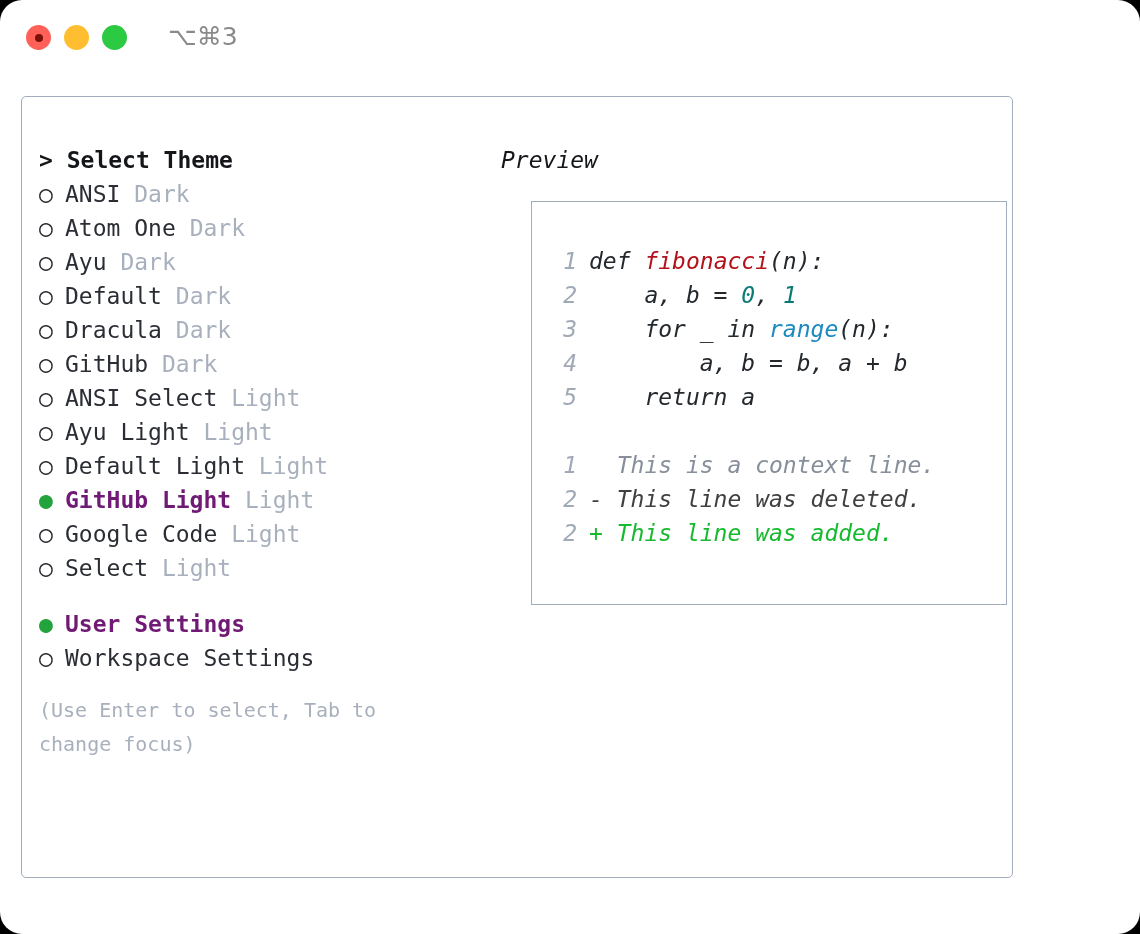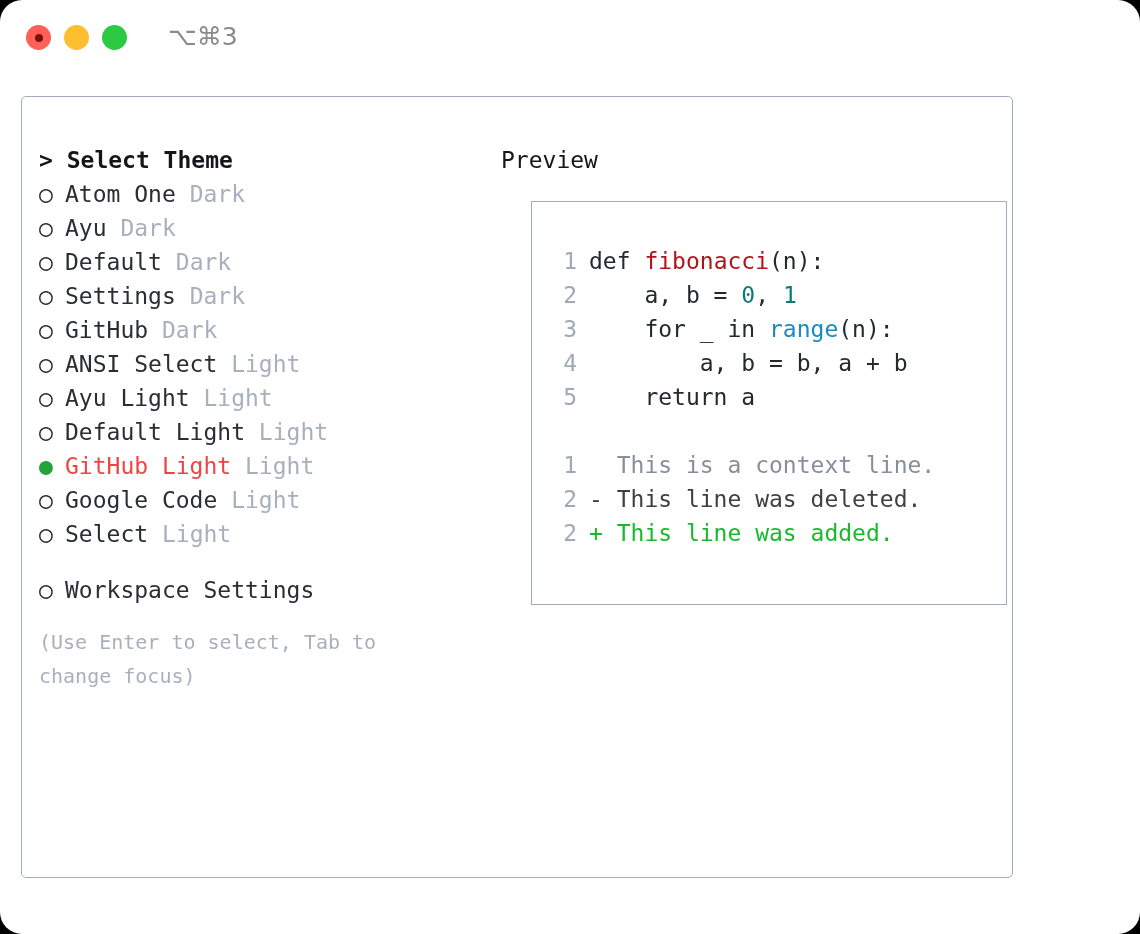--- a/index.html
+++ b/index.html
@@ -80,20 +80,21 @@
 
   .col-left {
     position: absolute;
     left: 17px; top: 46px;
     width: 430px;
   }
   .col-right {
     position: absolute;
     left: 479px; top: 46px;
     width: 490px;
+    font-style: italic;
   }
 
   
   .section-head {
     font-size: 23px;
     line-height: 34px;
     color: #14161a;
     white-space: pre;
   }
   .section-head.bold { font-weight: bold; }
@@ -106,21 +107,21 @@
   }
   .opt .marker {
     display: inline-block;
     width: 26px;
     color: #2a2d33;
   }
   .opt .tag {
     color: #a8b0bd;
   }
   .opt.selected .marker { color: #22a33c; }
-  .opt.selected .name   { color: #ef4444; }
+  .opt.selected .name   { color: #701a75; font-weight: bold; }
 
   .spacer-16 { height: 22px; }
   .spacer-12 { height: 18px; }
 
   .hint {
     font-size: 20px;
     line-height: 34px;
     color: #a8b0bd;
     width: 420px;
     white-space: pre-wrap;
@@ -178,37 +179,39 @@
     <div class="shortcut">⌥⌘3</div>
   </div>
 
   <div class="panel">
 
     <div class="col-left">
 
       <div class="section-head bold">&gt; Select Theme</div>
 
       <div id="theme-list">
+          <div class="opt"><span class="marker">○</span><span class="name">ANSI</span><span class="tag"> Dark</span></div>
           <div class="opt"><span class="marker">○</span><span class="name">Atom One</span><span class="tag"> Dark</span></div>
           <div class="opt"><span class="marker">○</span><span class="name">Ayu</span><span class="tag"> Dark</span></div>
           <div class="opt"><span class="marker">○</span><span class="name">Default</span><span class="tag"> Dark</span></div>
-          <div class="opt"><span class="marker">○</span><span class="name">Settings</span><span class="tag"> Dark</span></div>
+          <div class="opt"><span class="marker">○</span><span class="name">Dracula</span><span class="tag"> Dark</span></div>
           <div class="opt"><span class="marker">○</span><span class="name">GitHub</span><span class="tag"> Dark</span></div>
           <div class="opt"><span class="marker">○</span><span class="name">ANSI Select</span><span class="tag"> Light</span></div>
           <div class="opt"><span class="marker">○</span><span class="name">Ayu Light</span><span class="tag"> Light</span></div>
           <div class="opt"><span class="marker">○</span><span class="name">Default Light</span><span class="tag"> Light</span></div>
           <div class="opt selected"><span class="marker">●</span><span class="name">GitHub Light</span><span class="tag"> Light</span></div>
           <div class="opt"><span class="marker">○</span><span class="name">Google Code</span><span class="tag"> Light</span></div>
           <div class="opt"><span class="marker">○</span><span class="name">Select</span><span class="tag"> Light</span></div>
         </div>
 
       <div class="spacer-16"></div>
 
 
       <div id="apply-list">
+          <div class="opt selected"><span class="marker">●</span><span class="name">User Settings</span></div>
           <div class="opt"><span class="marker">○</span><span class="name">Workspace Settings</span></div>
         </div>
 
       <div class="spacer-12"></div>
 
       <div class="hint">(Use Enter to select, Tab to change focus)</div>
     </div>
 
     <div class="col-right">
       <div class="preview-title">Preview</div>

